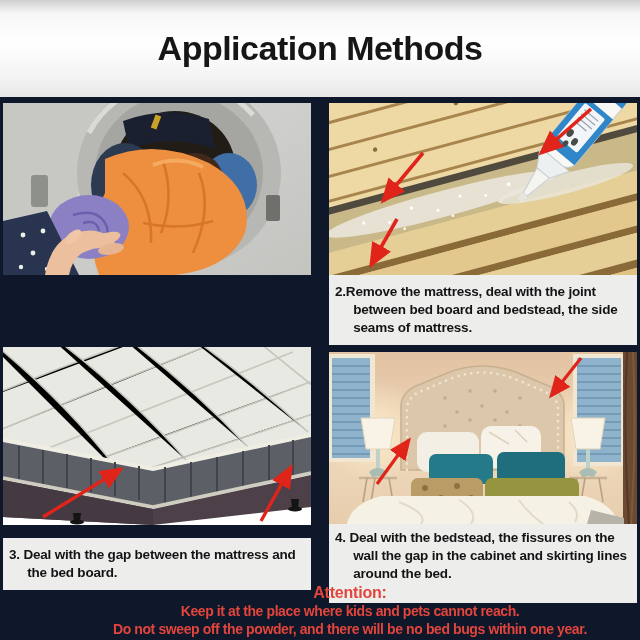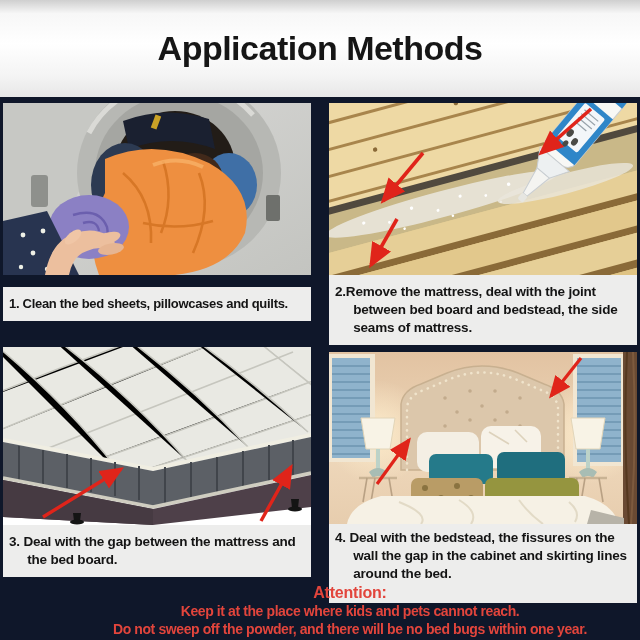--- a/index.html
+++ b/index.html
@@ -19,21 +19,21 @@
   
   .panel{position:absolute;width:308px;}
   #panel-1{left:3px;top:103px;}
   #panel-2{left:329px;top:103px;}
   #panel-3{left:3px;top:347px;}
   #panel-4{left:329px;top:352px;}
   .photo{display:block;}
   .caption{
     background:#ededec;color:#141414;font-weight:bold;
     font-size:13.5px;line-height:18px;letter-spacing:-0.2px;
-    padding:8px 6px;margin-top:0;
+    padding:8px 6px;margin-top:13px;
     text-indent:-1.35em;padding-left:calc(6px + 1.35em);
   }
   #panel-1 .caption{margin-top:12px;font-size:13px;letter-spacing:-0.3px;white-space:nowrap;overflow:hidden;}
   #panel-2 .caption{margin-top:0;}
   #panel-4 .caption{margin-top:0;padding-top:5px;padding-bottom:20px;}
   
   .attention{
     position:absolute;left:0;top:583px;width:640px;text-align:center;
     color:#e2453c;font-weight:bold;padding-left:30px;
   }
@@ -105,21 +105,20 @@
           <circle cx="44" cy="166" r="2.2"></circle>
       </g>
 
       <g>
         <path d="M42,172 Q48,138 72,130 Q90,124 104,132 Q116,140 112,148 Q96,142 84,148 Q70,152 66,172 Z" fill="#ecbf9e"></path>
         <ellipse cx="103" cy="136" rx="15" ry="6" transform="rotate(-18 103 136)" fill="#ecbf9e"></ellipse>
         <ellipse cx="108" cy="146" rx="13" ry="5.5" transform="rotate(-10 108 146)" fill="#e6b592"></ellipse>
         <ellipse cx="70" cy="134" rx="10" ry="5" transform="rotate(-40 70 134)" fill="#f0c6a6"></ellipse>
       </g>
     </svg>
-    <div class="caption">1. Clean the bed sheets, pillowcases and quilts.</div>
   </div>
 
   <div class="panel" id="panel-2">
     <svg class="photo" width="308" height="172" viewBox="0 0 308 172">
       <defs>
         <marker id="arrh" markerWidth="9" markerHeight="9" refX="6" refY="3" orient="auto">
           <path d="M0,0 L7,3 L0,6 Z" fill="#e0241a"></path>
         </marker>
       </defs>
       <rect x="0" y="0" width="308" height="172" fill="#e4cd92"></rect>

